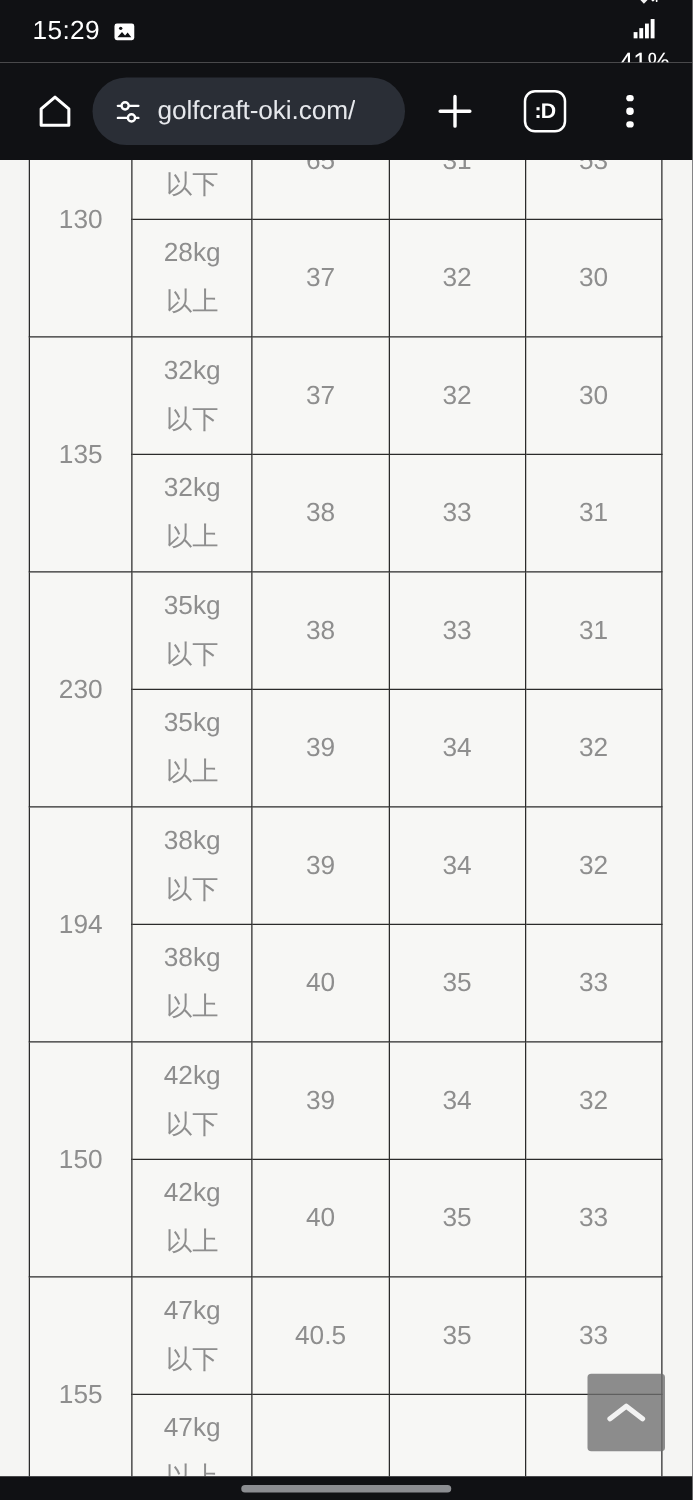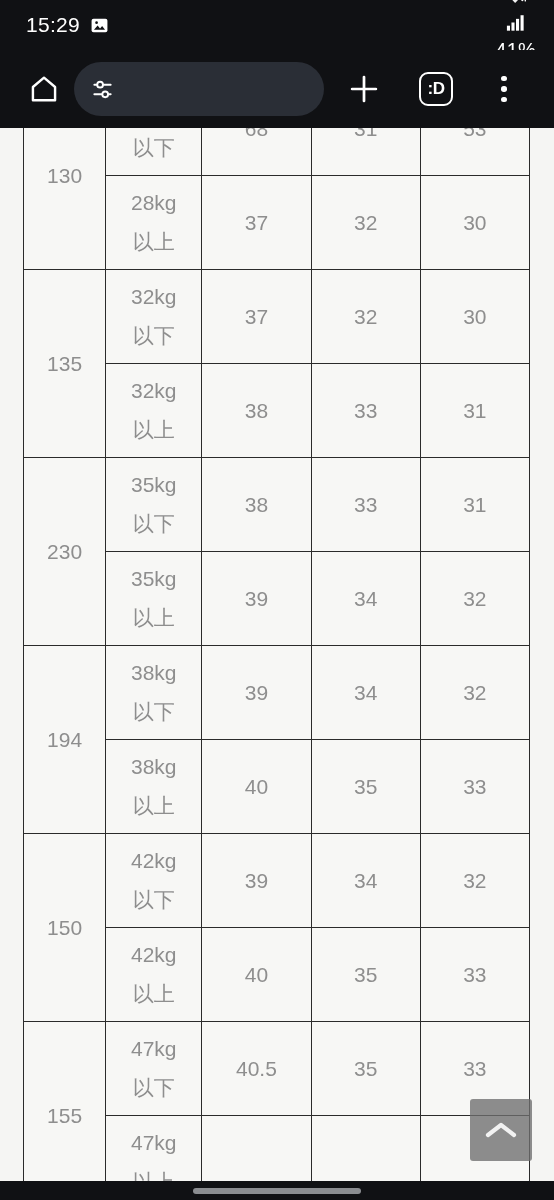--- a/index.html
+++ b/index.html
@@ -156,20 +156,21 @@
       <span class="ic">
         <svg width="25" height="25" viewBox="0 0 26 26">
           <circle cx="10.5" cy="8" r="3" fill="none" stroke="#ffffff" stroke-width="2"></circle>
           <path d="M14.2 8h7.3" stroke="#ffffff" stroke-width="2" stroke-linecap="round"></path>
           <path d="M4.5 8h2.6" stroke="#ffffff" stroke-width="2" stroke-linecap="round"></path>
           <circle cx="15.8" cy="18" r="3" fill="none" stroke="#ffffff" stroke-width="2"></circle>
           <path d="M4.5 18h7.5" stroke="#ffffff" stroke-width="2" stroke-linecap="round"></path>
           <path d="M19.5 18h2" stroke="#ffffff" stroke-width="2" stroke-linecap="round"></path>
         </svg>
       </span>
+      <span class="omni-url">golfcraft-oki.com/</span>
     </div>
 
     <div class="tb-btn tb-plus">
       <span class="ic">
         <svg width="34" height="34" viewBox="0 0 30 30">
           <path d="M15 4.5v21M4.5 15h21" stroke="#ffffff" stroke-width="2.4" stroke-linecap="round"></path>
         </svg>
       </span>
     </div>
 
@@ -188,21 +189,21 @@
 
   <div class="content">
     <table class="sizechart">
       <tbody>
           <tr>
             <td class="c-height" rowspan="2">130</td>
             <td class="c-weight">
               <span class="wt-line">28kg</span>
               <span class="wt-line">以下</span>
             </td>
-            <td class="c-val">68</td>
+            <td class="c-val">65</td>
             <td class="c-val">31</td>
             <td class="c-val">53</td>
           </tr>
           <tr>
             <td class="c-weight">
               <span class="wt-line">28kg</span>
               <span class="wt-line">以上</span>
             </td>
             <td class="c-val">37</td>
             <td class="c-val">32</td>

